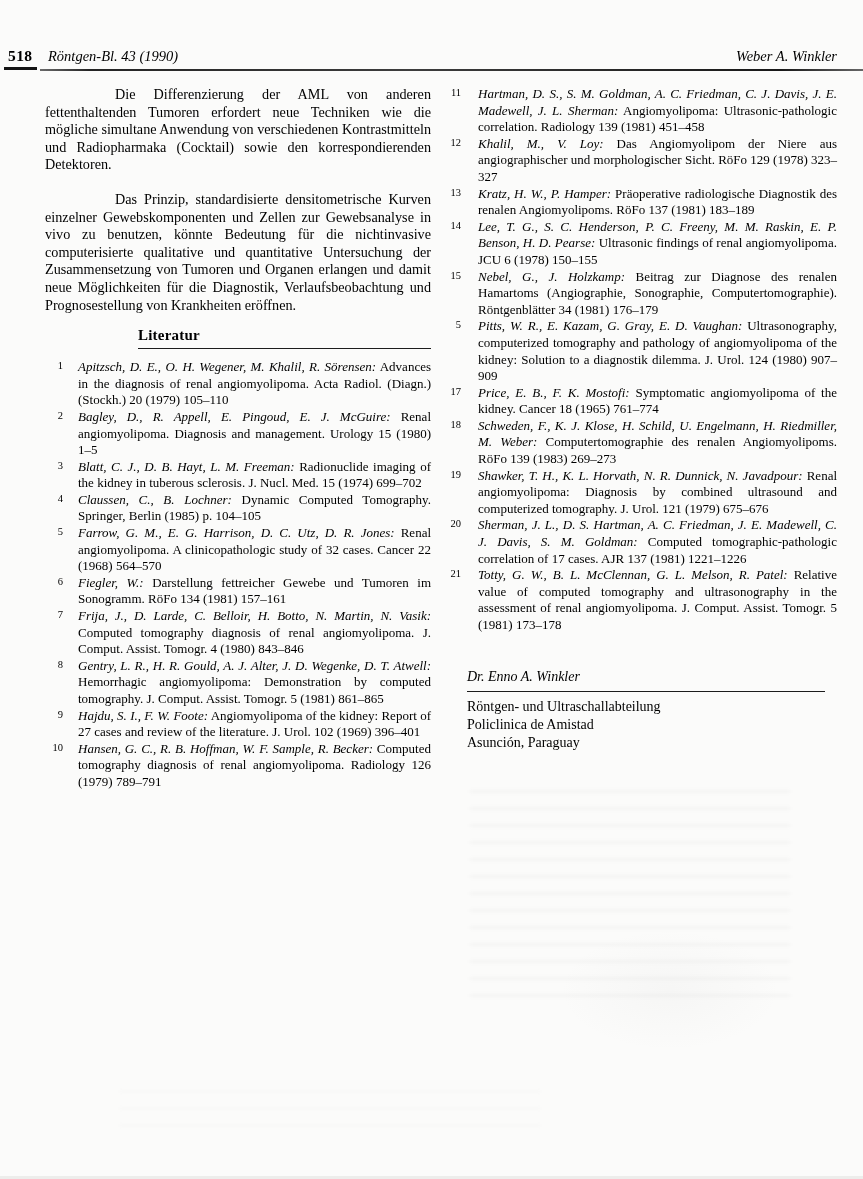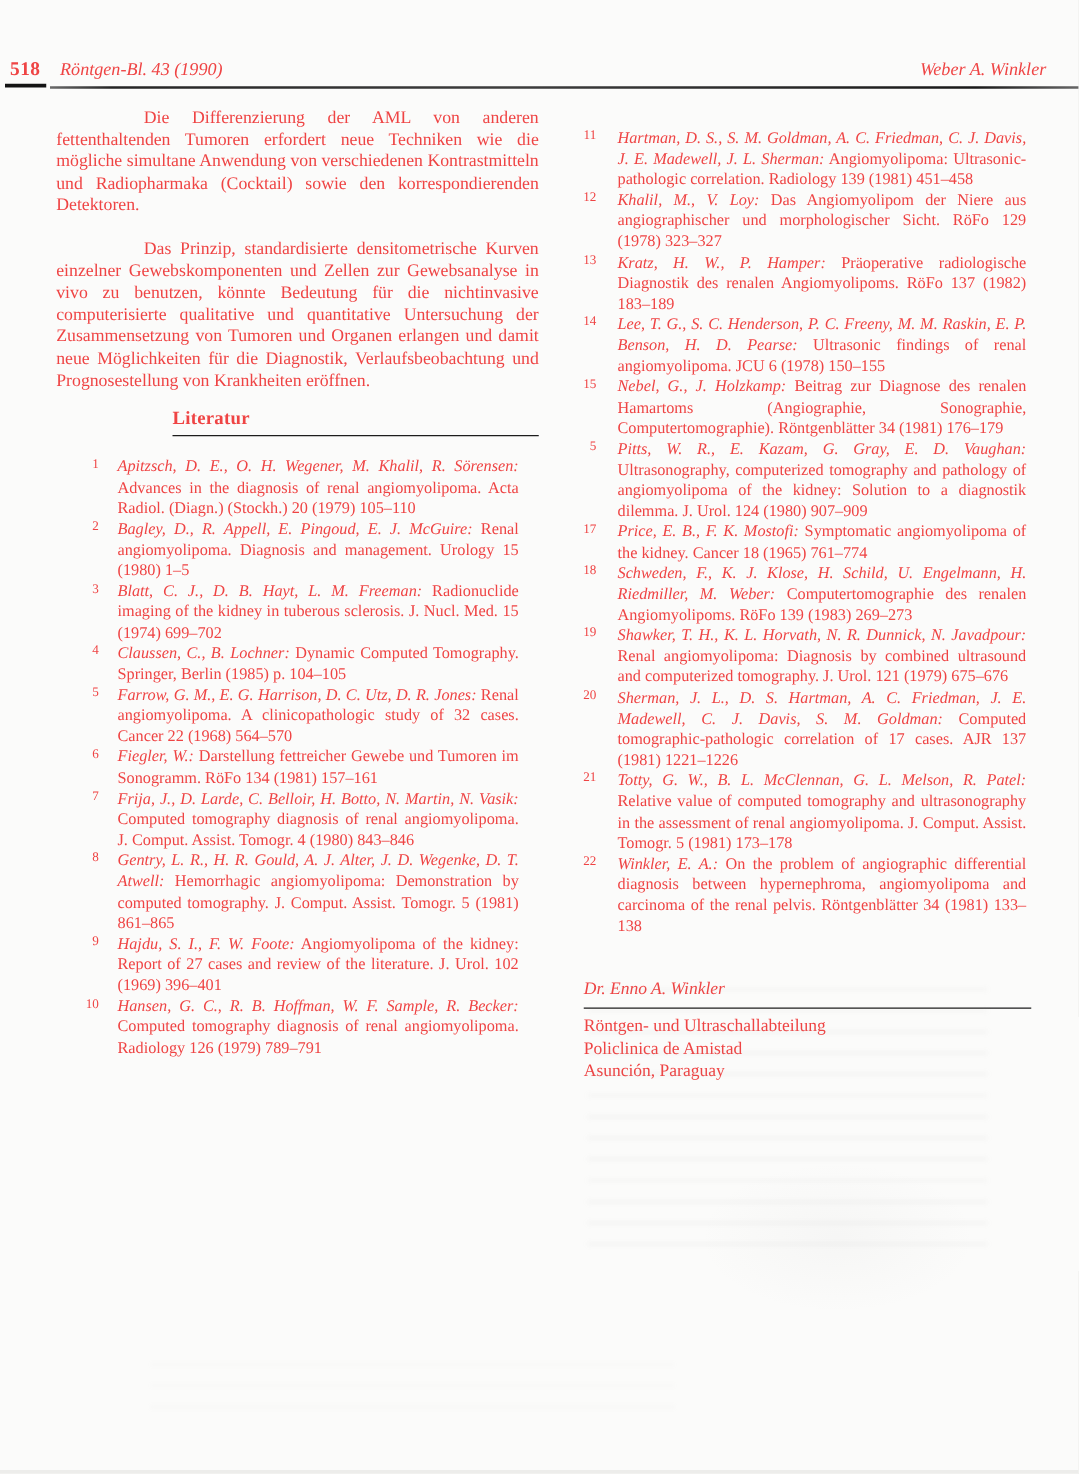--- a/index.html
+++ b/index.html
@@ -1,19 +1,19 @@
 <!DOCTYPE html>
 <html><head>
 <meta charset="utf-8">
 <style>
   html,body{margin:0;padding:0;background:#e9e9e7;}
   .page{
     position:relative; width:863px; height:1179px; margin:0 auto;
     background:#fbfbfa; overflow:hidden;
-    font-family:"Liberation Serif", serif; color:#ef4444;
+    font-family:"Liberation Serif", serif; color:#000000;
   }
   
   .pagenum{
     position:absolute; left:4px; top:47px;
     font-weight:bold; font-size:15.5px; letter-spacing:.4px;
     padding:0 5px 2px 4px; border-bottom:3px solid #141414;
   }
   .journal{ position:absolute; left:48px; top:48px; font-style:italic; font-size:14.5px; }
   .running-author{ position:absolute; right:26px; top:48px; font-style:italic; font-size:14.5px; }
   .hdr-rule{
@@ -29,21 +29,21 @@
     text-align:justify; text-indent:70px;
   }
   .body-par + .body-par{ margin-top:17px; }
 
   .lit-head{
     margin:12px 0 10px 93px;
     border-bottom:1.6px solid #1c1c1c; padding-bottom:4px;
   }
   .lit-head b{ font-size:15px; letter-spacing:.2px; }
 
-  .ref-list{ list-style:none; margin:16px; padding:0; font-size:13px; line-height:16.6px; }
+  .ref-list{ list-style:none; margin:0; padding:0; font-size:13px; line-height:16.6px; }
   .ref-item{ position:relative; padding-left:33px; text-align:justify; }
   .col-right .ref-item{ padding-left:35px; }
   .ref-num{
     position:absolute; left:0; top:0; width:18px;
     font-size:10.5px; text-align:right; line-height:14px;
   }
   .ref-authors{ font-style:italic; }
 
   
   .address{ margin:35px 0 0 24px; width:358px; font-size:14px; }
@@ -132,21 +132,21 @@
     <ol class="ref-list">
   <li class="ref-item">
     <span class="ref-num">11</span><span class="ref-authors">Hartman, D. S., S. M. Goldman, A. C. Friedman, C. J. Davis, J. E. Madewell, J. L. Sherman:</span><span> </span><span>Angiomyolipoma: Ultrasonic-pathologic correlation. Radiology 139 (1981) 451–458</span>
   </li>
 
   <li class="ref-item">
     <span class="ref-num">12</span><span class="ref-authors">Khalil, M., V. Loy:</span><span> </span><span>Das Angiomyolipom der Niere aus angiographischer und morphologischer Sicht. RöFo 129 (1978) 323–327</span>
   </li>
 
   <li class="ref-item">
-    <span class="ref-num">13</span><span class="ref-authors">Kratz, H. W., P. Hamper:</span><span> </span><span>Präoperative radiologische Diagnostik des renalen Angiomyolipoms. RöFo 137 (1982) 183–189</span>
+    <span class="ref-num">13</span><span class="ref-authors">Kratz, H. W., P. Hamper:</span><span> </span><span>Präoperative radiologische Diagnostik des renalen Angiomyolipoms. RöFo 137 (1981) 183–189</span>
   </li>
 
   <li class="ref-item">
     <span class="ref-num">14</span><span class="ref-authors">Lee, T. G., S. C. Henderson, P. C. Freeny, M. M. Raskin, E. P. Benson, H. D. Pearse:</span><span> </span><span>Ultrasonic findings of renal angiomyolipoma. JCU 6 (1978) 150–155</span>
   </li>
 
   <li class="ref-item">
     <span class="ref-num">15</span><span class="ref-authors">Nebel, G., J. Holzkamp:</span><span> </span><span>Beitrag zur Diagnose des renalen Hamartoms (Angiographie, Sonographie, Computertomographie). Röntgenblätter 34 (1981) 176–179</span>
   </li>
 
@@ -167,23 +167,20 @@
   </li>
 
   <li class="ref-item">
     <span class="ref-num">20</span><span class="ref-authors">Sherman, J. L., D. S. Hartman, A. C. Friedman, J. E. Madewell, C. J. Davis, S. M. Goldman:</span><span> </span><span>Computed tomographic-pathologic correlation of 17 cases. AJR 137 (1981) 1221–1226</span>
   </li>
 
   <li class="ref-item">
     <span class="ref-num">21</span><span class="ref-authors">Totty, G. W., B. L. McClennan, G. L. Melson, R. Patel:</span><span> </span><span>Relative value of computed tomography and ultrasonography in the assessment of renal angiomyolipoma. J. Comput. Assist. Tomogr. 5 (1981) 173–178</span>
   </li>
 
-  <li class="ref-item">
-    <span class="ref-num">22</span><span class="ref-authors">Winkler, E. A.:</span><span> </span><span>On the problem of angiographic differential diagnosis between hypernephroma, angiomyolipoma and carcinoma of the renal pelvis. Röntgenblätter 34 (1981) 133–138</span>
-  </li>
 </ol>
 
     <div class="address">
       <div class="address-name">Dr. Enno A. Winkler</div>
       <div class="address-line">Röntgen- und Ultraschallabteilung</div>
       <div class="address-line">Policlinica de Amistad</div>
       <div class="address-line">Asunción, Paraguay</div>
     </div>
   </div>
 

